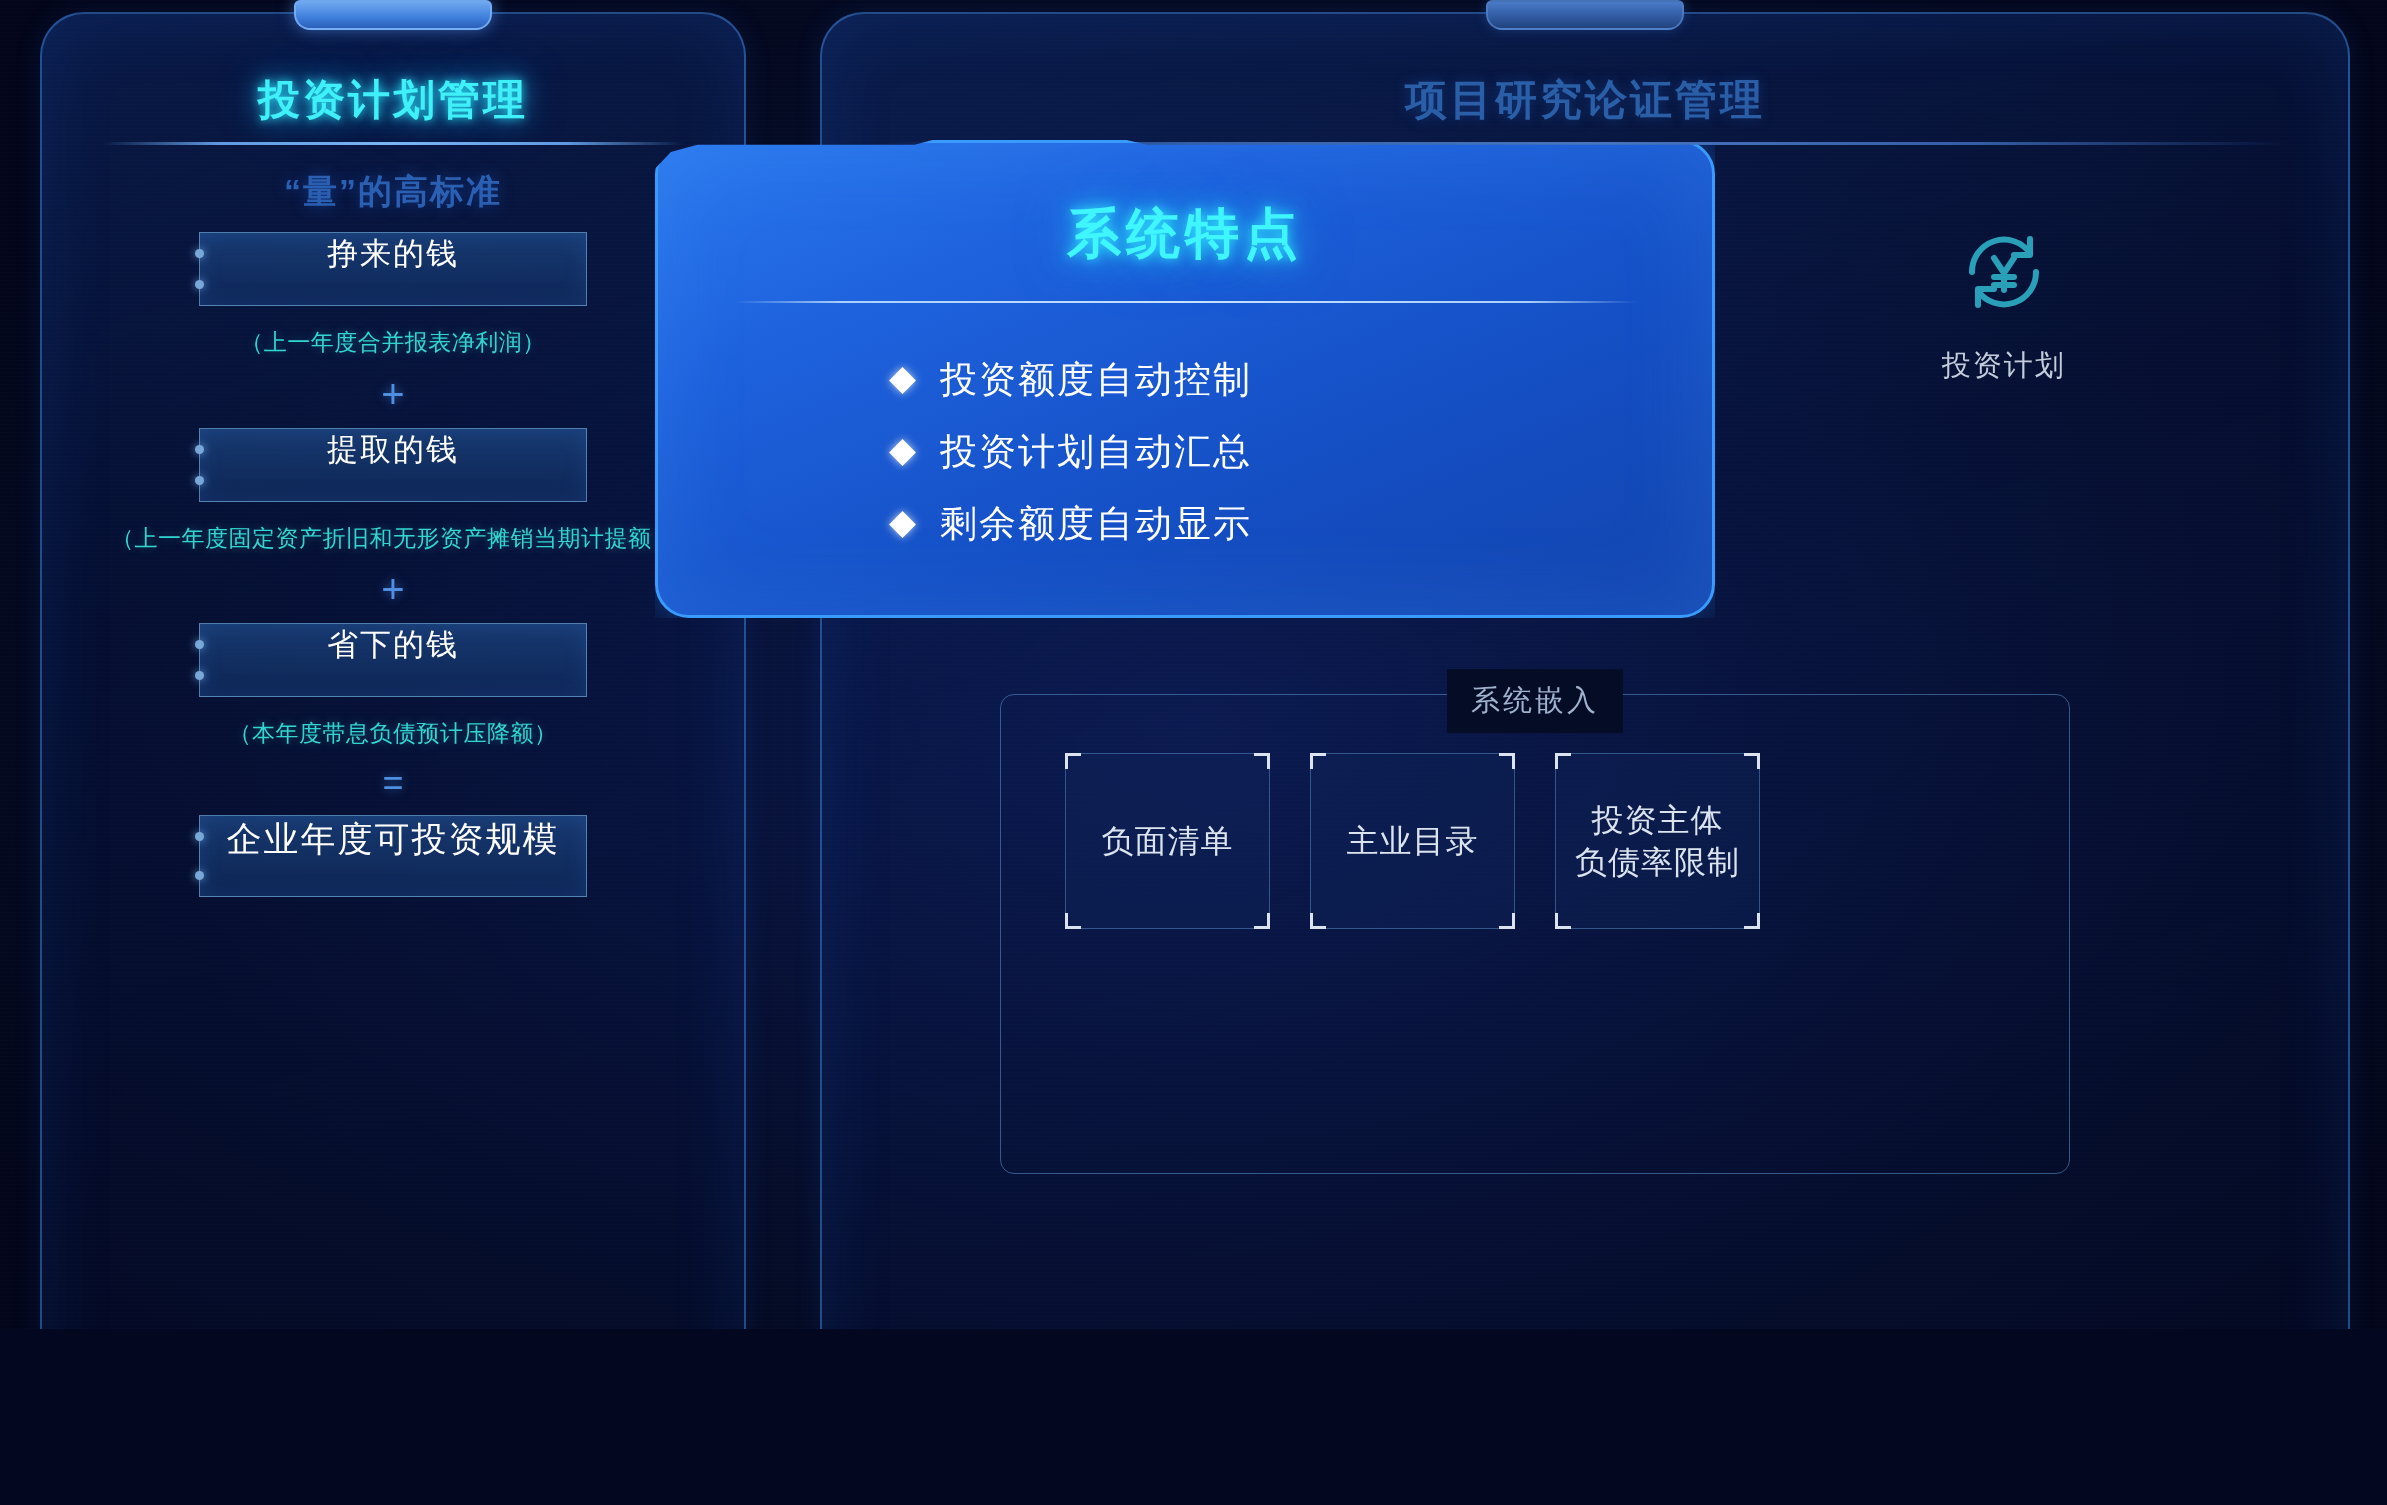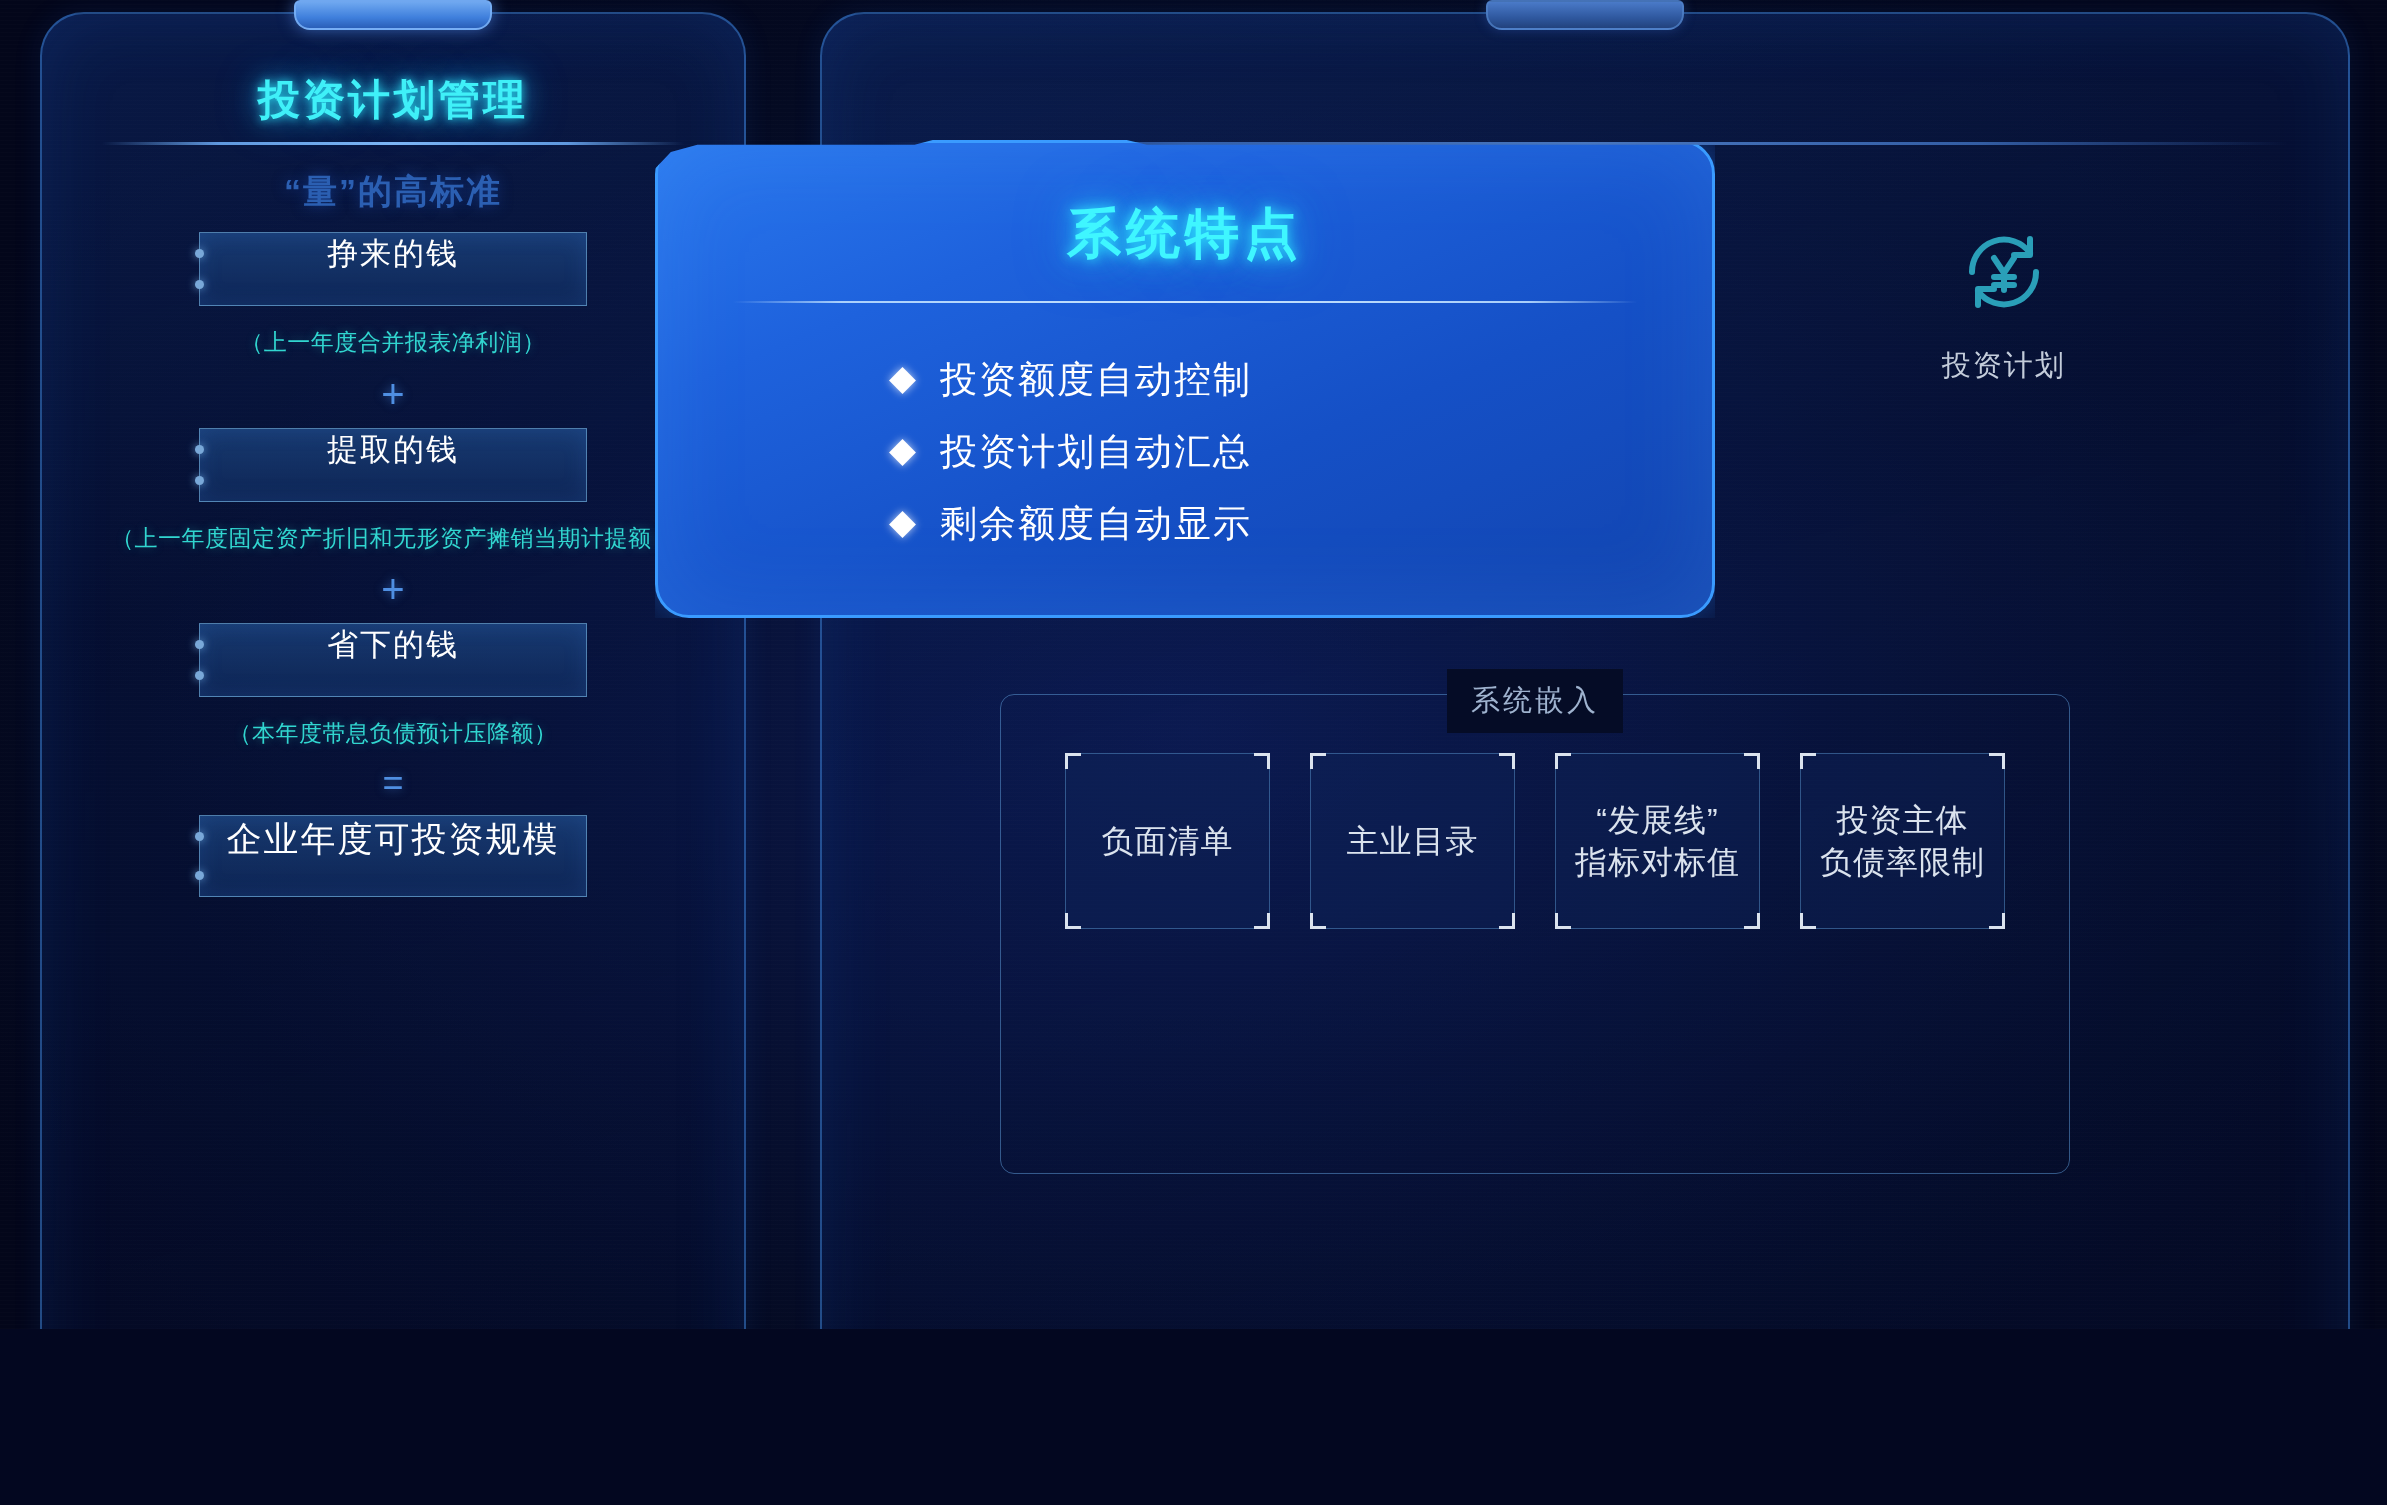--- a/index.html
+++ b/index.html
@@ -237,20 +237,21 @@
       <div class="fop eq">=</div>
 
       <div class="fbox big">
         <span>企业年度可投资规模</span>
       </div>
     </div>
   </section>
 
   <section class="panel right">
     <div class="panel-tab"></div>
+    <h1 class="panel-title">项目研究论证管理</h1>
     <div class="title-rule"></div>
     <h2 class="panel-sub">“质”的主基调</h2>
 
     <div class="icon-grid">
 
       <div class="icon-cell dim">
         <div class="icon-glyph">
           <svg width="100" height="100" viewBox="0 0 100 100" fill="none" stroke="#2a9fb8" stroke-width="6" stroke-linecap="round" stroke-linejoin="round">
             <path d="M22 14 h34 l14 14 v10"></path>
             <path d="M14 26 h34 l14 14 v42 a4 4 0 0 1 -4 4 h-44 a4 4 0 0 1 -4 -4 v-52 a4 4 0 0 1 4 -4 z"></path>
@@ -332,30 +333,20 @@
         <div class="ebox">
           <i class="tl"></i>
             <i class="tr"></i>
             <i class="bl"></i>
             <i class="br"></i>
           <div>
             <div>主业目录</div>
           </div>
         </div>
 
-        <div class="ebox">
-          <i class="tl"></i>
-            <i class="tr"></i>
-            <i class="bl"></i>
-            <i class="br"></i>
-          <div>
-            <div>“发展线”</div>
-            <div>指标对标值</div>
-          </div>
-        </div>
 
         <div class="ebox">
           <i class="tl"></i>
             <i class="tr"></i>
             <i class="bl"></i>
             <i class="br"></i>
           <div>
             <div>投资主体</div>
             <div>负债率限制</div>
           </div>

